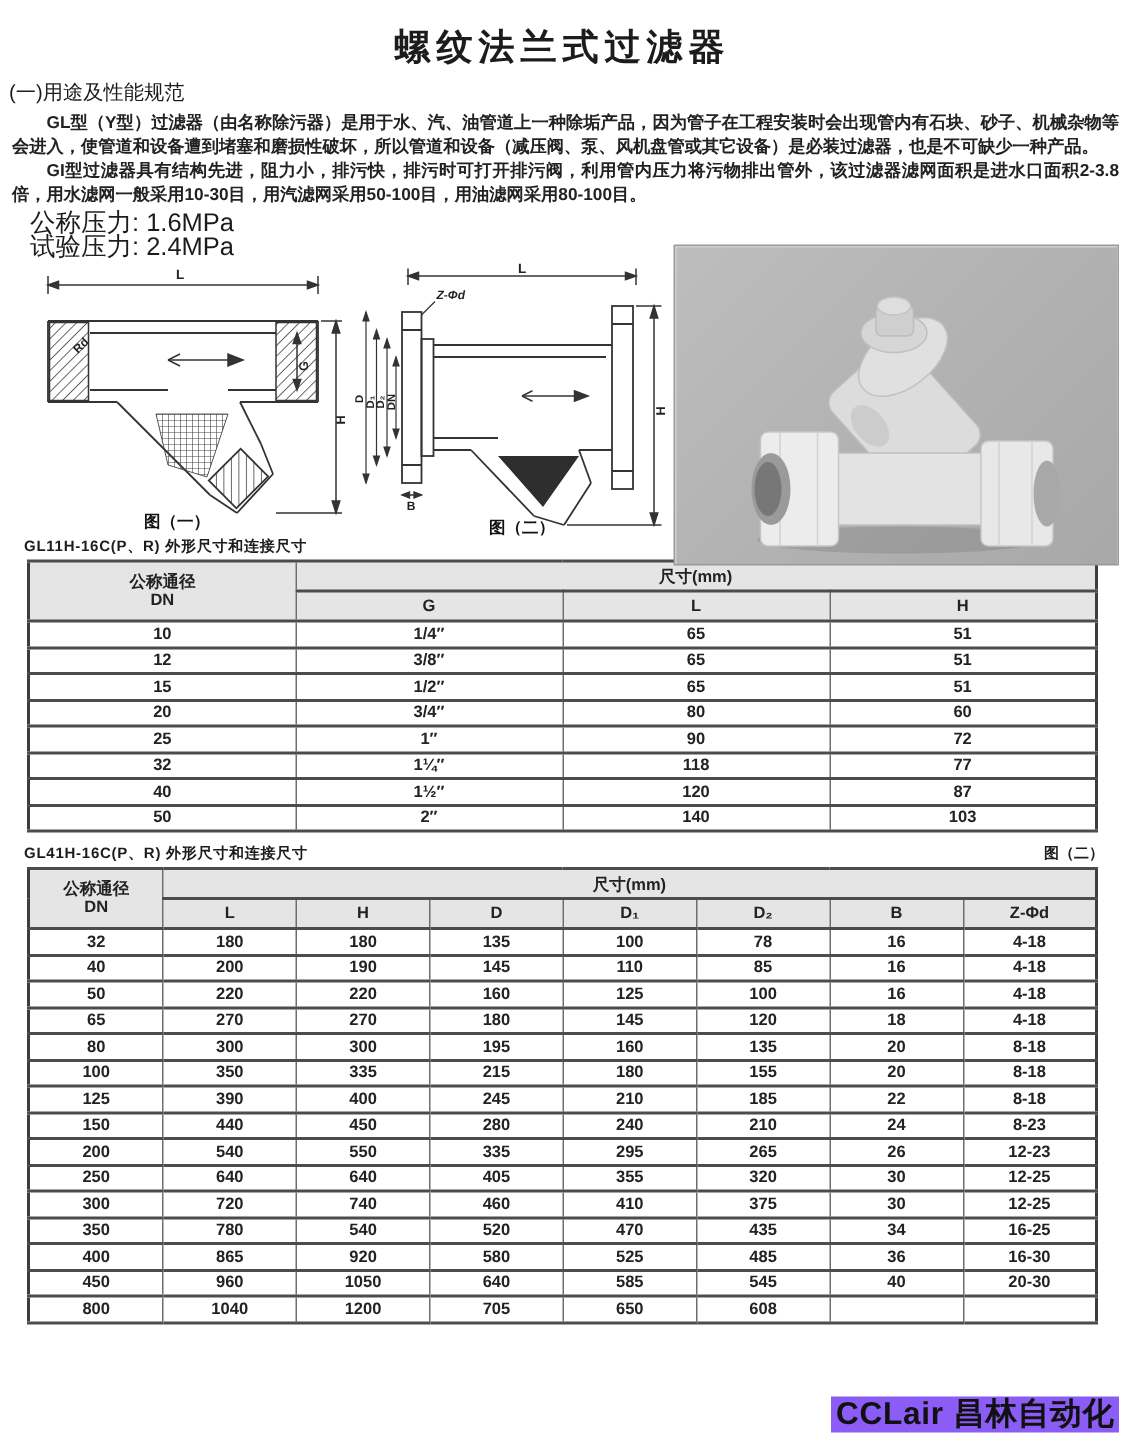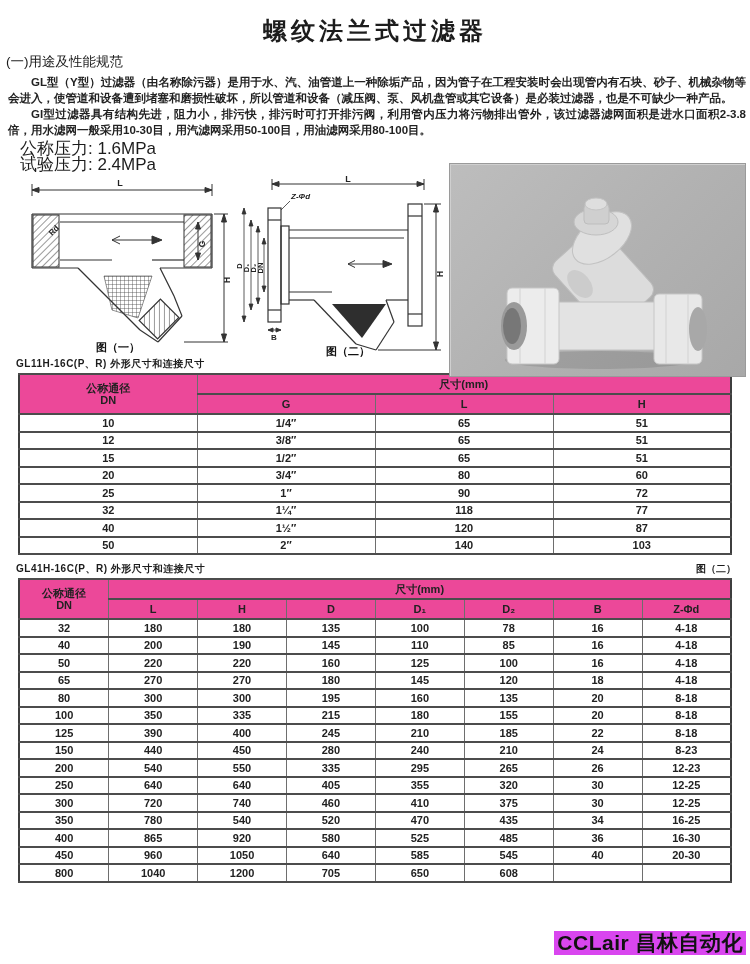--- a/index.html
+++ b/index.html
@@ -43,28 +43,28 @@
   table.dim-table {
     border-collapse:collapse; width:714px; margin-left:18px;
     table-layout:fixed; border:2px solid #3d3d3d;
   }
   .dim-table th, .dim-table td {
     border-left:1px solid #6e6e6e; border-right:1px solid #6e6e6e;
     border-top:2px solid #4c4c4c; border-bottom:2px solid #4c4c4c;
     text-align:center; vertical-align:middle;
     font-size:11px; font-weight:bold; color:#222;
   }
-  .dim-table th { background:#ec4899; height:20px; }
+  .dim-table th { background:#e5e5e5; height:20px; }
   .dim-table td { height:17.5px; background:#fff; }
   th.dn-head { line-height:12px; }
   #table1 col.c0 { width:25%; } #table1 col.cx { width:25%; }
   #table2 col.c0 { width:12.6%; } #table2 col.cx { width:12.486%; }
 
   .watermark {
-    position:absolute; right:4px; bottom:9px; background:#d946ef;
+    position:absolute; right:4px; bottom:9px; background:#8b5cf6;
     font-size:21px; font-weight:bold; color:#111; padding:0 3px;
     letter-spacing:0.5px; line-height:24px;
   }
   text { font-family:"Liberation Sans", sans-serif; }
 </style>
 </head>
 <body>
 
 <h1 class="page-title">螺纹法兰式过滤器</h1>
 <div class="section-heading">(一)用途及性能规范</div>

